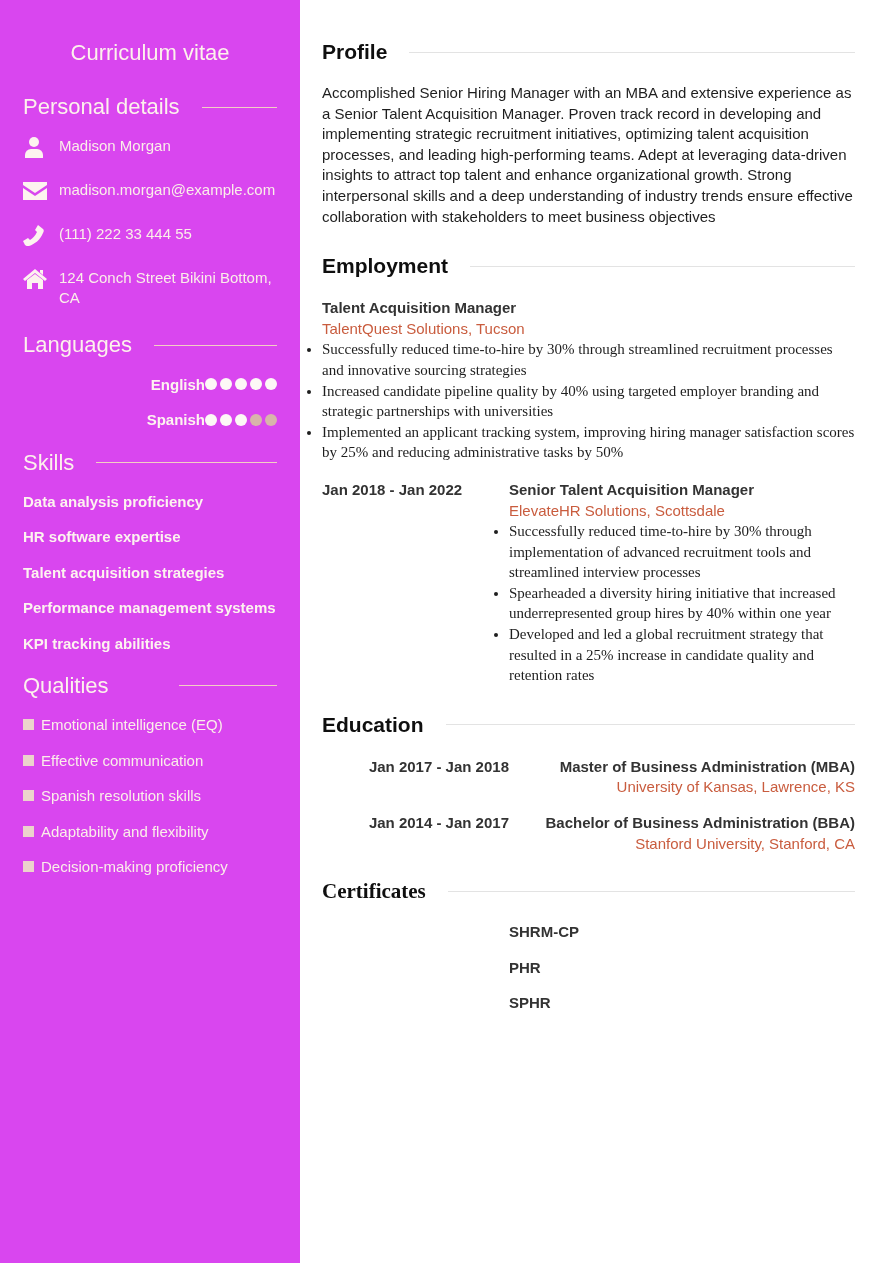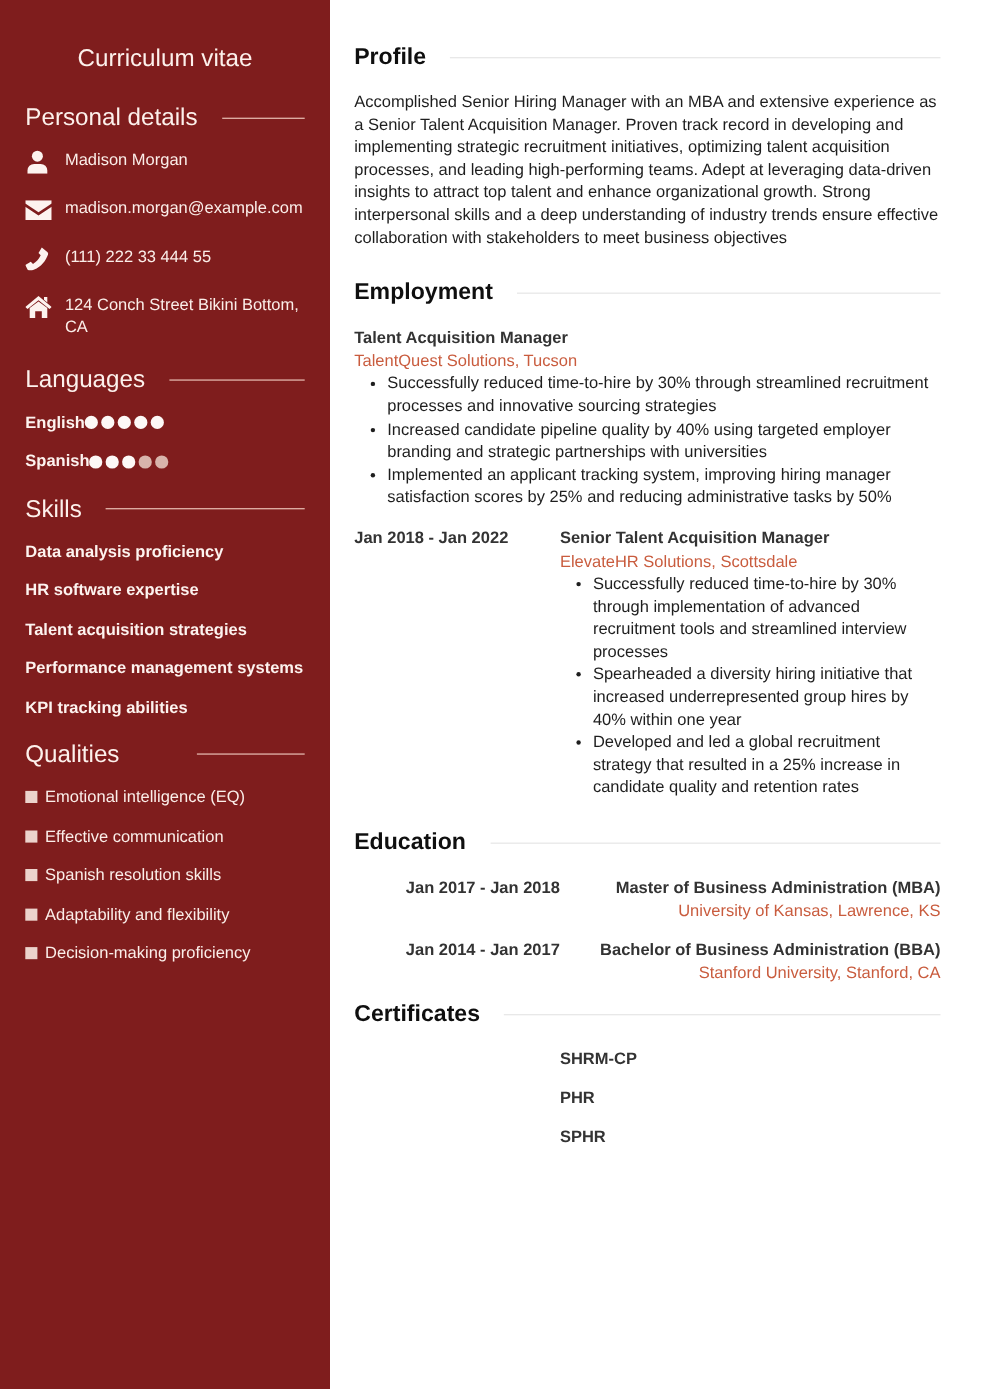--- a/index.html
+++ b/index.html
@@ -1,35 +1,35 @@
 <!DOCTYPE html>
 <html><head>
 <meta charset="utf-8">
 <style>
   * { box-sizing: border-box; margin: 0; padding: 0; }
   html, body { width: 893px; height: 1263px; background: #ffffff; overflow: hidden; }
   body { font-family: "Liberation Sans", sans-serif; position: relative; }
 
   .sidebar {
     position: absolute; left: 0; top: 0; width: 300px; height: 1263px;
-    background: #7f1d1d; color: #fbeee9; padding: 0 23px 0 23px;
+    background: #d946ef; color: #fbeee9; padding: 0 23px 0 23px;
   }
   .cv-title { text-align: center; font-size: 22px; color: #fdf1ec; padding-top: 40px; height: 92px; }
   .side-heading { display: flex; align-items: center; font-size: 22px; color: #fdf1ec; height: 30px; }
   .side-heading .line { flex: 1; height: 1px; background: #f3cfc3; margin-left: 22px; }
 
   .contact { margin-top: 14px; }
   .contact-row { display: flex; align-items: flex-start; margin-bottom: 22px; font-size: 15px; line-height: 20px; color: #fbeee9; }
   .contact-row .ic { width: 36px; flex: 0 0 36px; height: 22px; display: flex; align-items: center; }
   .contact-row .ic svg { fill: #fdf3ef; }
   .contact-row .txt { flex: 1; }
 
   .lang-heading { margin-top: 18px; }
   .lang-list { margin-top: 14px; }
-  .lang-row { display: flex; align-items: center; justify-content: flex-start; height: 20px; margin-bottom: 15.5px; font-size: 15px; font-weight: bold; color: #fdf3ef; }
+  .lang-row { display: flex; align-items: center; justify-content: flex-end; height: 20px; margin-bottom: 15.5px; font-size: 15px; font-weight: bold; color: #fdf3ef; }
   .dots { display: flex; gap: 3px; }
   .dot { width: 12px; height: 12px; border-radius: 50%; background: #fdf8f6; }
   .dot.off { background: #d8b4ab; }
 
   .skills-heading { margin-top: 18px; }
   .skills { margin-top: 14px; }
   .skill { font-size: 15px; font-weight: bold; color: #fdf3ef; height: 20px; line-height: 20px; margin-bottom: 15.5px; }
 
   .qual-heading { margin-top: 17px; gap: 48px; }
   .quals { margin-top: 14px; }
@@ -41,28 +41,28 @@
   .main-heading .line { flex: 1; height: 1px; background: #e3e3e3; margin-left: 22px; }
   .profile-heading { margin-top: 37px; }
   .profile-text { margin-top: 16px; font-size: 15px; line-height: 20.6px; color: #1e1e1e; }
 
   .emp-heading { margin-top: 24px; }
   .entry { display: flex; margin-top: 17px; }
   .entry .date { width: 187px; flex: 0 0 187px; font-size: 15px; font-weight: bold; color: #333; line-height: 20.6px; }
   .entry .body { flex: 1; font-size: 15px; line-height: 20.6px; }
   .entry .role { font-weight: bold; color: #333; }
   .entry .org { color: #c95c3e; }
-  .entry ul { margin-left: 30px; list-style: disc; color: #1e1e1e; }
+  .entry ul { list-style: disc; color: #1e1e1e; font-family: Liberation Serif, serif; }
   .entry ul li { padding-left: 0; }
 
   .edu-heading { margin-top: 24px; }
   .edu-entry { margin-top: 17px; text-align: right; }
   .edu-entry + .edu-entry { margin-top: 15px; }
 
-  .cert-heading { margin-top: 12px; }
+  .cert-heading { margin-top: 22px; font-family: Liberation Serif, serif; }
   .certs { margin-top: 16px; margin-left: 187px; }
   .cert { font-size: 15px; font-weight: bold; color: #333; height: 20px; line-height: 20px; margin-bottom: 15.5px; }
 </style>
 </head>
 <body>
 
 <aside class="sidebar">
   <div class="cv-title">Curriculum vitae</div>
 
   <div class="side-heading">

